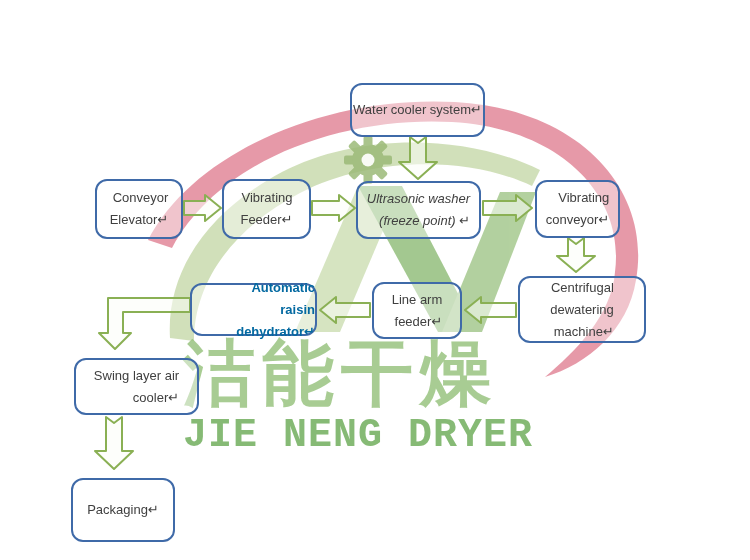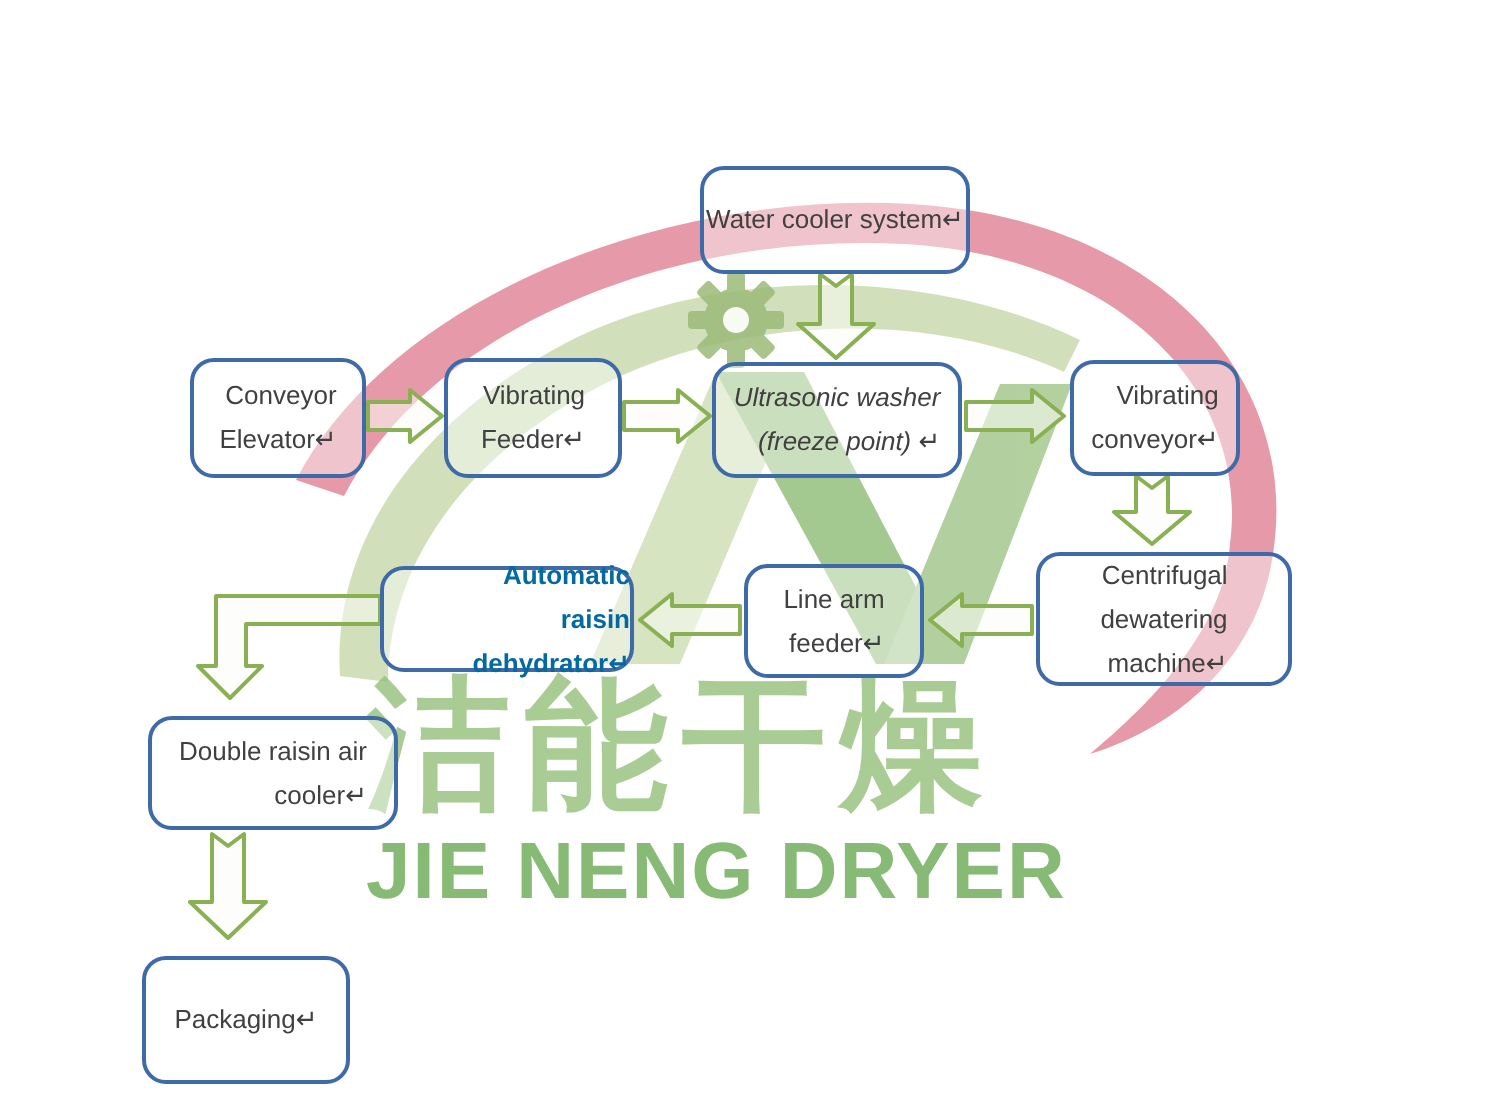--- a/index.html
+++ b/index.html
@@ -11,21 +11,21 @@
   #watermark{position:absolute;inset:0;z-index:0;}
   #wm-svg{position:absolute;left:0;top:0;}
   .wm-cn{
     position:absolute;left:183px;top:330px;width:420px;
     font-family:Liberation Sans, sans-serif;
     font-size:72px;line-height:86px;font-weight:bold;letter-spacing:7px;
     color:#96c27c;opacity:.82;white-space:nowrap;
   }
   .wm-en{
     position:absolute;left:183px;top:414px;width:420px;
-    font-family:Liberation Sans, sans-serif;
+    font-family:Liberation Mono, monospace;
     font-size:40px;line-height:44px;font-weight:bold;letter-spacing:1px;
     color:#76b163;opacity:.88;white-space:nowrap;
   }
   
   #title{
     position:absolute;top:16px;left:342px;transform:translateX(-50%);
     font-size:19px;font-weight:bold;color:#111;white-space:nowrap;z-index:3;
   }
   #arrows{position:absolute;left:0;top:0;z-index:1;pointer-events:none;}
   .arrow{fill:rgba(252,254,248,.55);stroke:#8ab054;stroke-width:2;stroke-linejoin:round;}
@@ -122,18 +122,18 @@
   <div class="fbox" id="box-centrifugal">Centrifugal
 dewatering
 machine↵</div>
 
   <div class="fbox" id="box-swing-arm">Line arm
 feeder↵</div>
 
   <div class="fbox bold" id="box-dehydrator">Automatic raisin
 dehydrator↵</div>
 
-  <div class="fbox" id="box-air-cooler">Double raisin air
+  <div class="fbox" id="box-air-cooler">Swing layer air
 cooler↵</div>
 
   <div class="fbox" id="box-packaging">Packaging↵</div>
 
 </div>
 
 </body></html>

